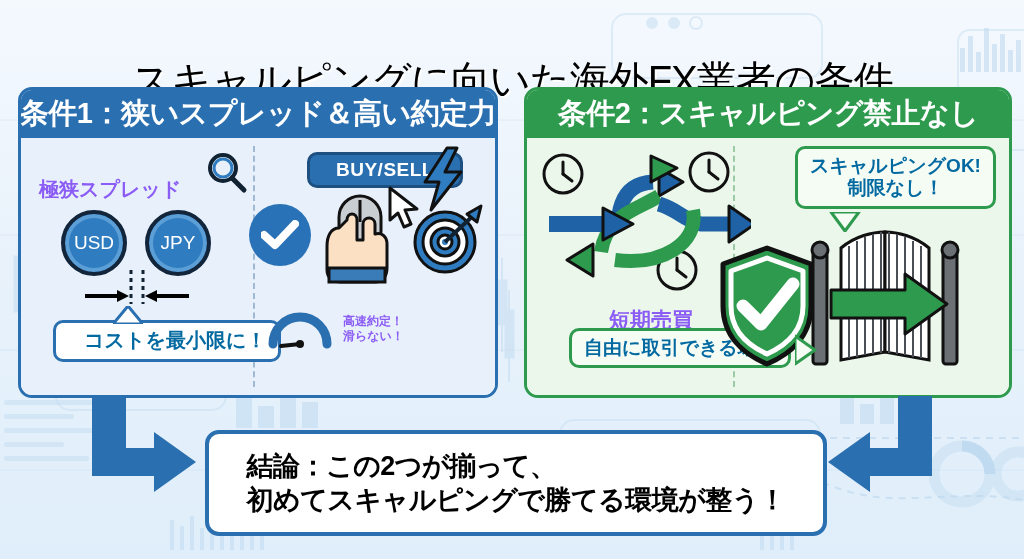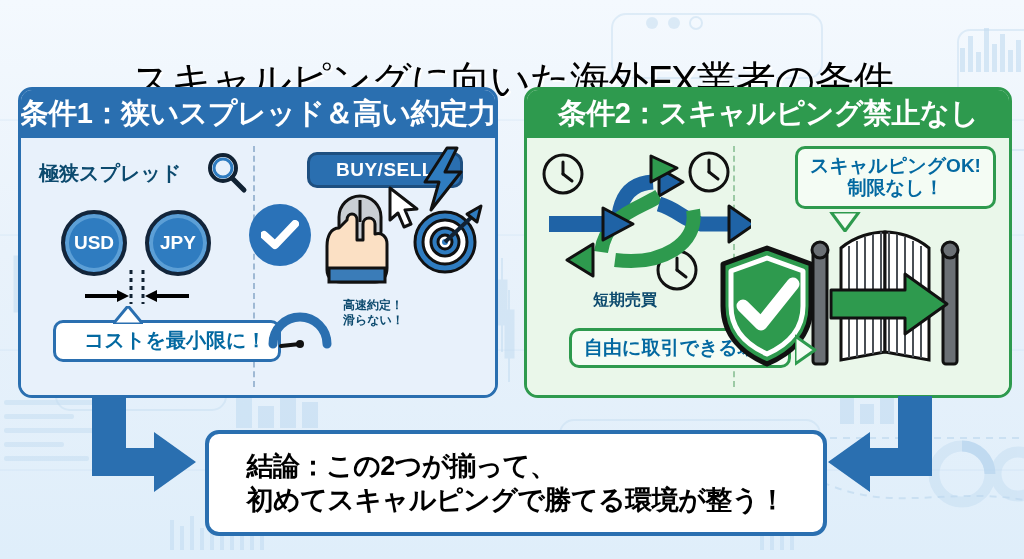--- a/index.html
+++ b/index.html
@@ -44,36 +44,36 @@
     border:3px solid #2e9a4e;background:#eaf7ea;}
   #panel-right .hdr{background:#2e9a4e;}
   #panel-right .body{background:#eaf7ea;}
 
   .divider{position:absolute;top:8px;bottom:8px;width:0;
     border-left:2px dashed #9fb9d4;}
   .divider.green{border-left-color:#9ccaa5;}
 
   
   .abs{position:absolute;}
-  .lbl{font-weight:bold;color:#0c4a6e;white-space:nowrap;}
+  .lbl{font-weight:bold;color:#8b5cf6;white-space:nowrap;margin-top:16px;}
 
   
   .callout{
     position:absolute;background:#fff;border:3px solid #2a6fb0;
     border-radius:10px;padding:6px 12px;font-weight:bold;color:#0369a1;
     white-space:nowrap;text-align:center;line-height:1.18;
   }
   .callout.green{border-color:#2e9a4e;background:#f4fcf4;}
 
   
   .coin{position:absolute;width:58px;height:58px;border-radius:50%;
     background:#2f7cc0;border:4px solid #13253a;
     box-shadow:inset 0 0 0 4px #5c9fd6;
     display:flex;align-items:center;justify-content:center;
-    color:#fff;font-weight:bold;font-size:19px;}
+    color:#fff;font-weight:normal;font-size:19px;}
 
   
   .checkcircle{position:absolute;width:62px;height:62px;border-radius:50%;
     background:#2a72b8;display:flex;align-items:center;justify-content:center;}
 
   
   .pill{position:absolute;background:#2a6fb0;border:3px solid #1d4f80;
     border-radius:10px;color:#fff;font-weight:bold;font-size:19px;
     padding:4px 26px;white-space:nowrap;letter-spacing:.5px;}
 
@@ -298,21 +298,21 @@
         <path d="M8 76 L66 76" fill="none" stroke="#1f63a6" stroke-width="16"></path>
         <polygon points="62,60 62,92 92,76" fill="#1f63a6" stroke="#111" stroke-width="3" stroke-linejoin="round"></polygon>
 
         <path d="M118 56 C138 62 142 72 160 76 L196 76" fill="none" stroke="#1f63a6" stroke-width="15"></path>
         <polygon points="188,58 188,94 214,76" fill="#1f63a6" stroke="#111" stroke-width="3" stroke-linejoin="round"></polygon>
 
         <path d="M152 62 C158 96 120 118 74 112" fill="none" stroke="#2e9a4e" stroke-width="14"></path>
         <polygon points="52,96 52,128 26,112" fill="#2e9a4e" stroke="#111" stroke-width="3" stroke-linejoin="round"></polygon>
       </svg>
 
-      <div class="abs lbl" style="left:66px;top:152px;font-size:16px;">短期売買</div>
+      <div class="abs lbl" style="left:82px;top:152px;font-size:21px;">短期売買</div>
 
       <div class="callout green" style="left:42px;top:190px;font-size:19px;">自由に取引できる環境</div>
       <svg class="abs" style="left:268px;top:196px;z-index:2;" width="22" height="32" viewBox="0 0 22 32">
         <polygon points="0,2 0,30 20,16" fill="#f4fcf4" stroke="#2e9a4e" stroke-width="3" stroke-linejoin="round"></polygon>
       </svg>
 
       <svg class="abs" style="left:188px;top:106px;" width="104" height="124" viewBox="0 0 104 124">
         <path d="M52 4 L96 20 L96 62 C96 92 76 110 52 120 C28 110 8 92 8 62 L8 20 Z" fill="#2e9a4e" stroke="#111" stroke-width="5" stroke-linejoin="round"></path>
         <path d="M52 14 L88 27 L88 62 C88 86 72 101 52 110 C32 101 16 86 16 62 L16 27 Z" fill="none" stroke="#fff" stroke-width="5" stroke-linejoin="round"></path>
         <polyline points="28,62 46,80 78,40" fill="none" stroke="#fff" stroke-width="13" stroke-linecap="round" stroke-linejoin="round"></polyline>

